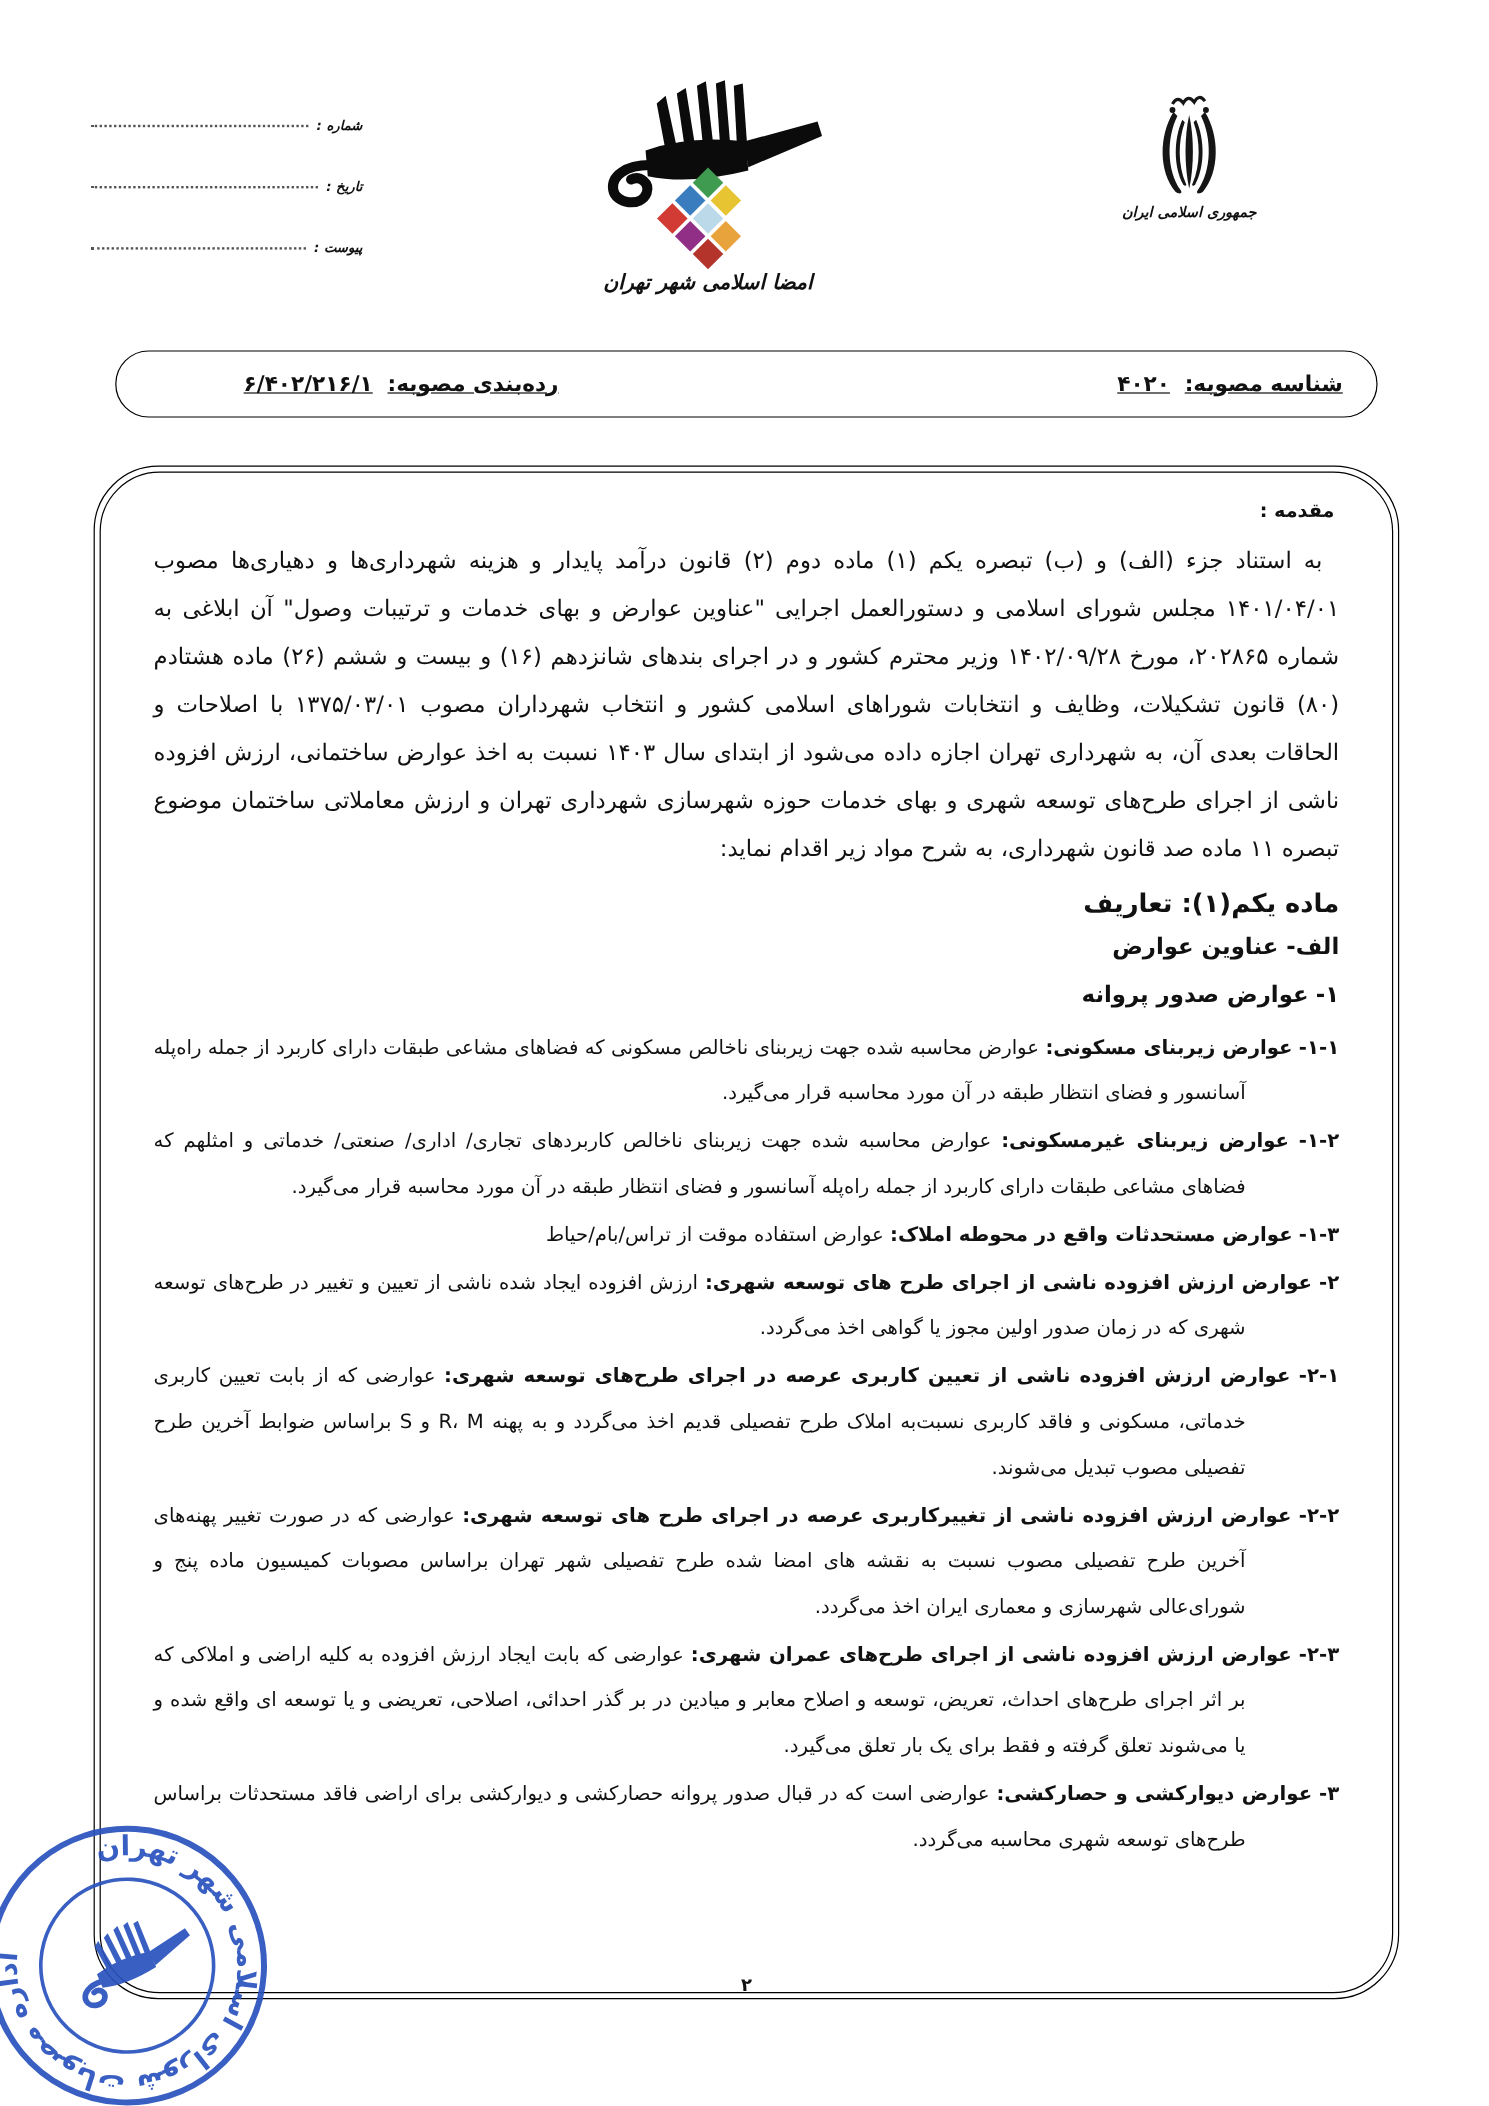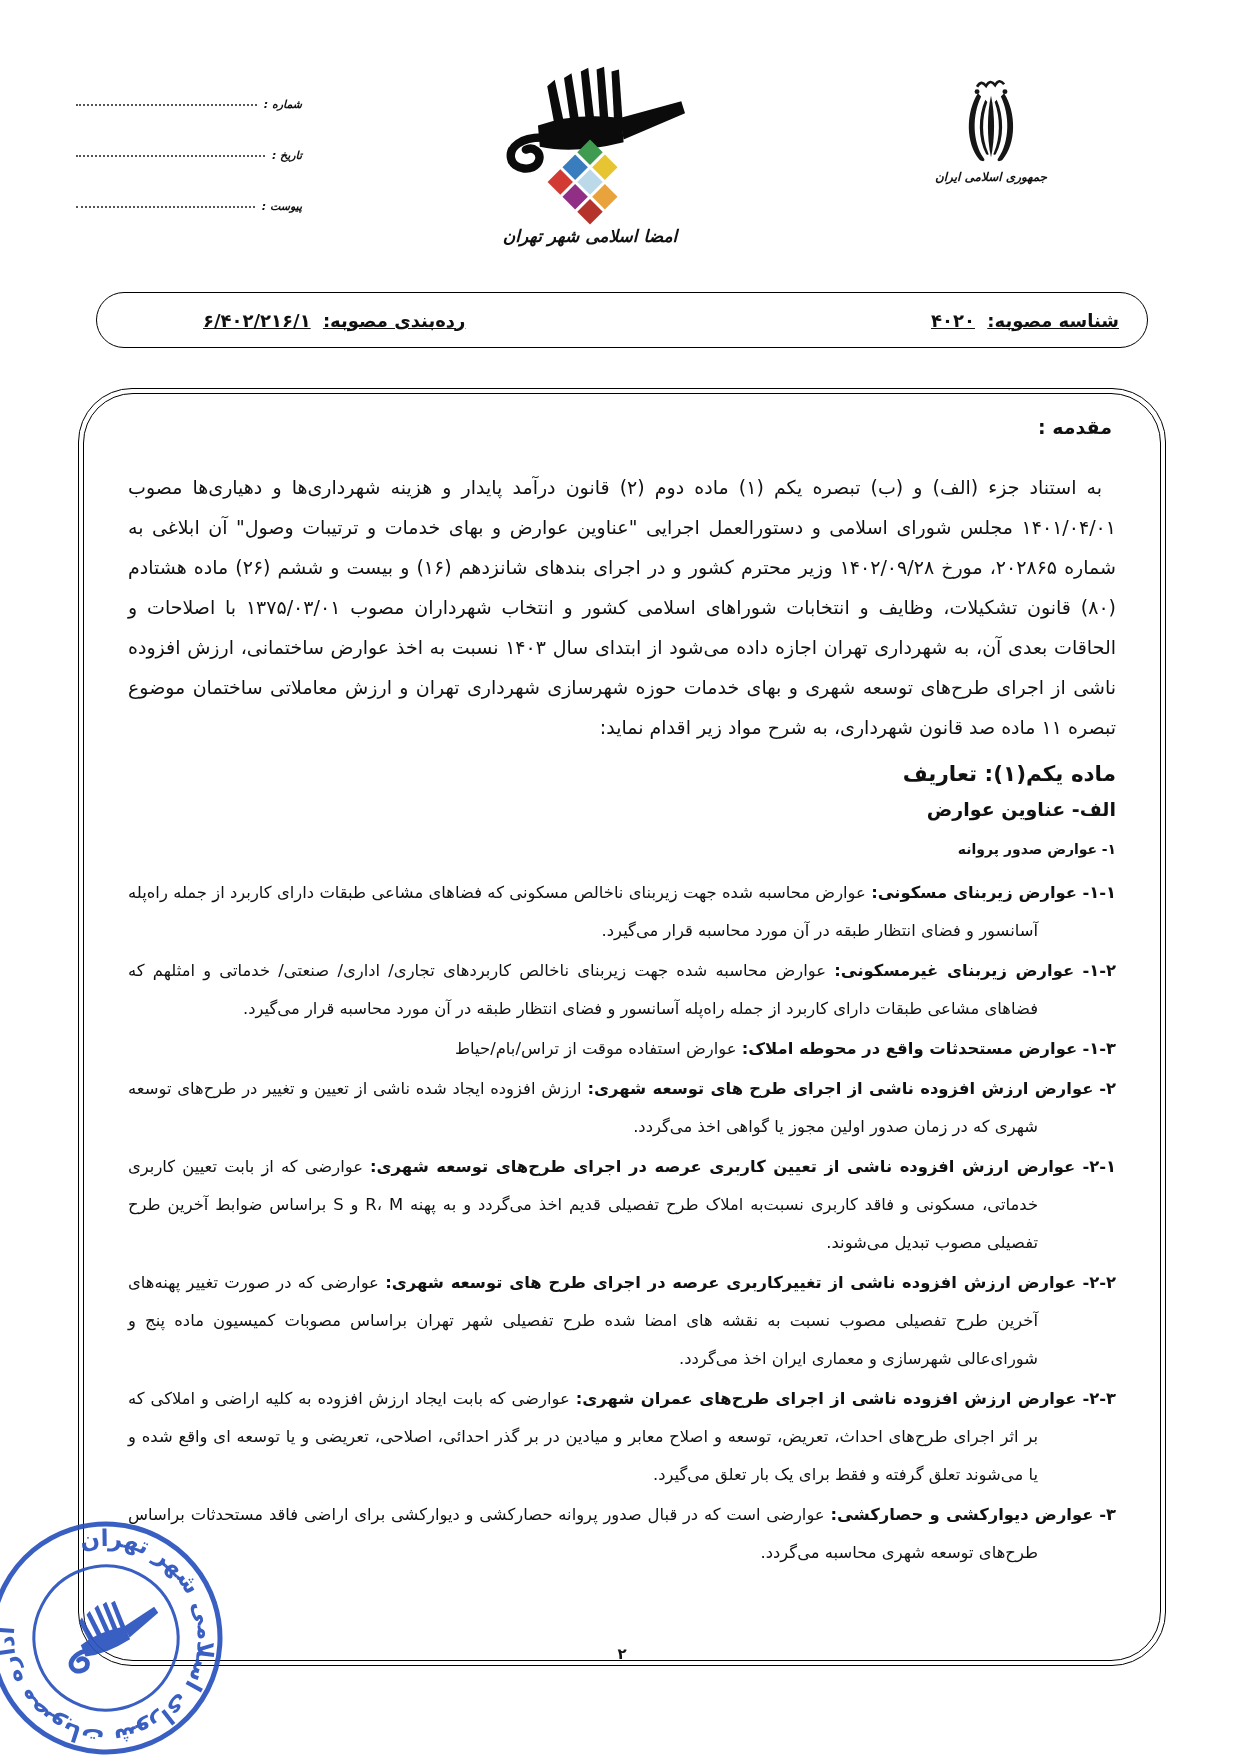--- a/index.html
+++ b/index.html
@@ -34,27 +34,27 @@
     display:flex;align-items:center;justify-content:space-between;
     padding:0 28px 0 100px;font-weight:bold;font-size:18px;}
   .idbar .pair span{margin-left:6px;text-decoration:underline;}
   
   .mainbox{position:absolute;left:78px;top:388px;width:1086px;height:1276px;
     border:1.7px solid #000;border-radius:54px;}
   .mainbox .inner{position:absolute;left:4px;top:4px;right:4px;bottom:4px;
     border:1.3px solid #000;border-radius:50px;}
   
   .content{position:absolute;left:128px;top:416px;width:988px;direction:rtl;text-align:right;z-index:2;}
-  .h-moghadame{font-size:19px;font-weight:bold;margin:0 4px 29px 0;}
+  .h-moghadame{font-size:16px;font-weight:bold;margin:0 4px 12px 0;}
   .intro{font-size:19px;line-height:40px;text-align:justify;margin:0 0 6px;text-indent:14px;}
   .h-article{font-size:21.5px;font-weight:bold;margin:14px 0 12px;text-align:right;}
   .h-alef{font-size:19px;font-weight:bold;margin:0 0 10px;}
   .item{font-size:16.4px;line-height:38px;text-align:justify;margin:0 0 2px;
     padding-right:78px;text-indent:-78px;}
-  .item.l1{font-size:14px;padding-right:0;text-indent:0;margin:0 0 6px;}
+  .item.l1{font-size:19px;padding-right:0;text-indent:0;margin:0 0 6px;}
   
   .stamp{position:absolute;left:-26px;top:1506px;z-index:5;opacity:.92;}
   .stamp .markwrap{color:#2a52bd;}
   
   .pagenum{position:absolute;left:608px;top:1645px;width:28px;text-align:center;
     font-size:15px;font-weight:bold;z-index:6;}
 </style>
 </head>
 <body>
 

